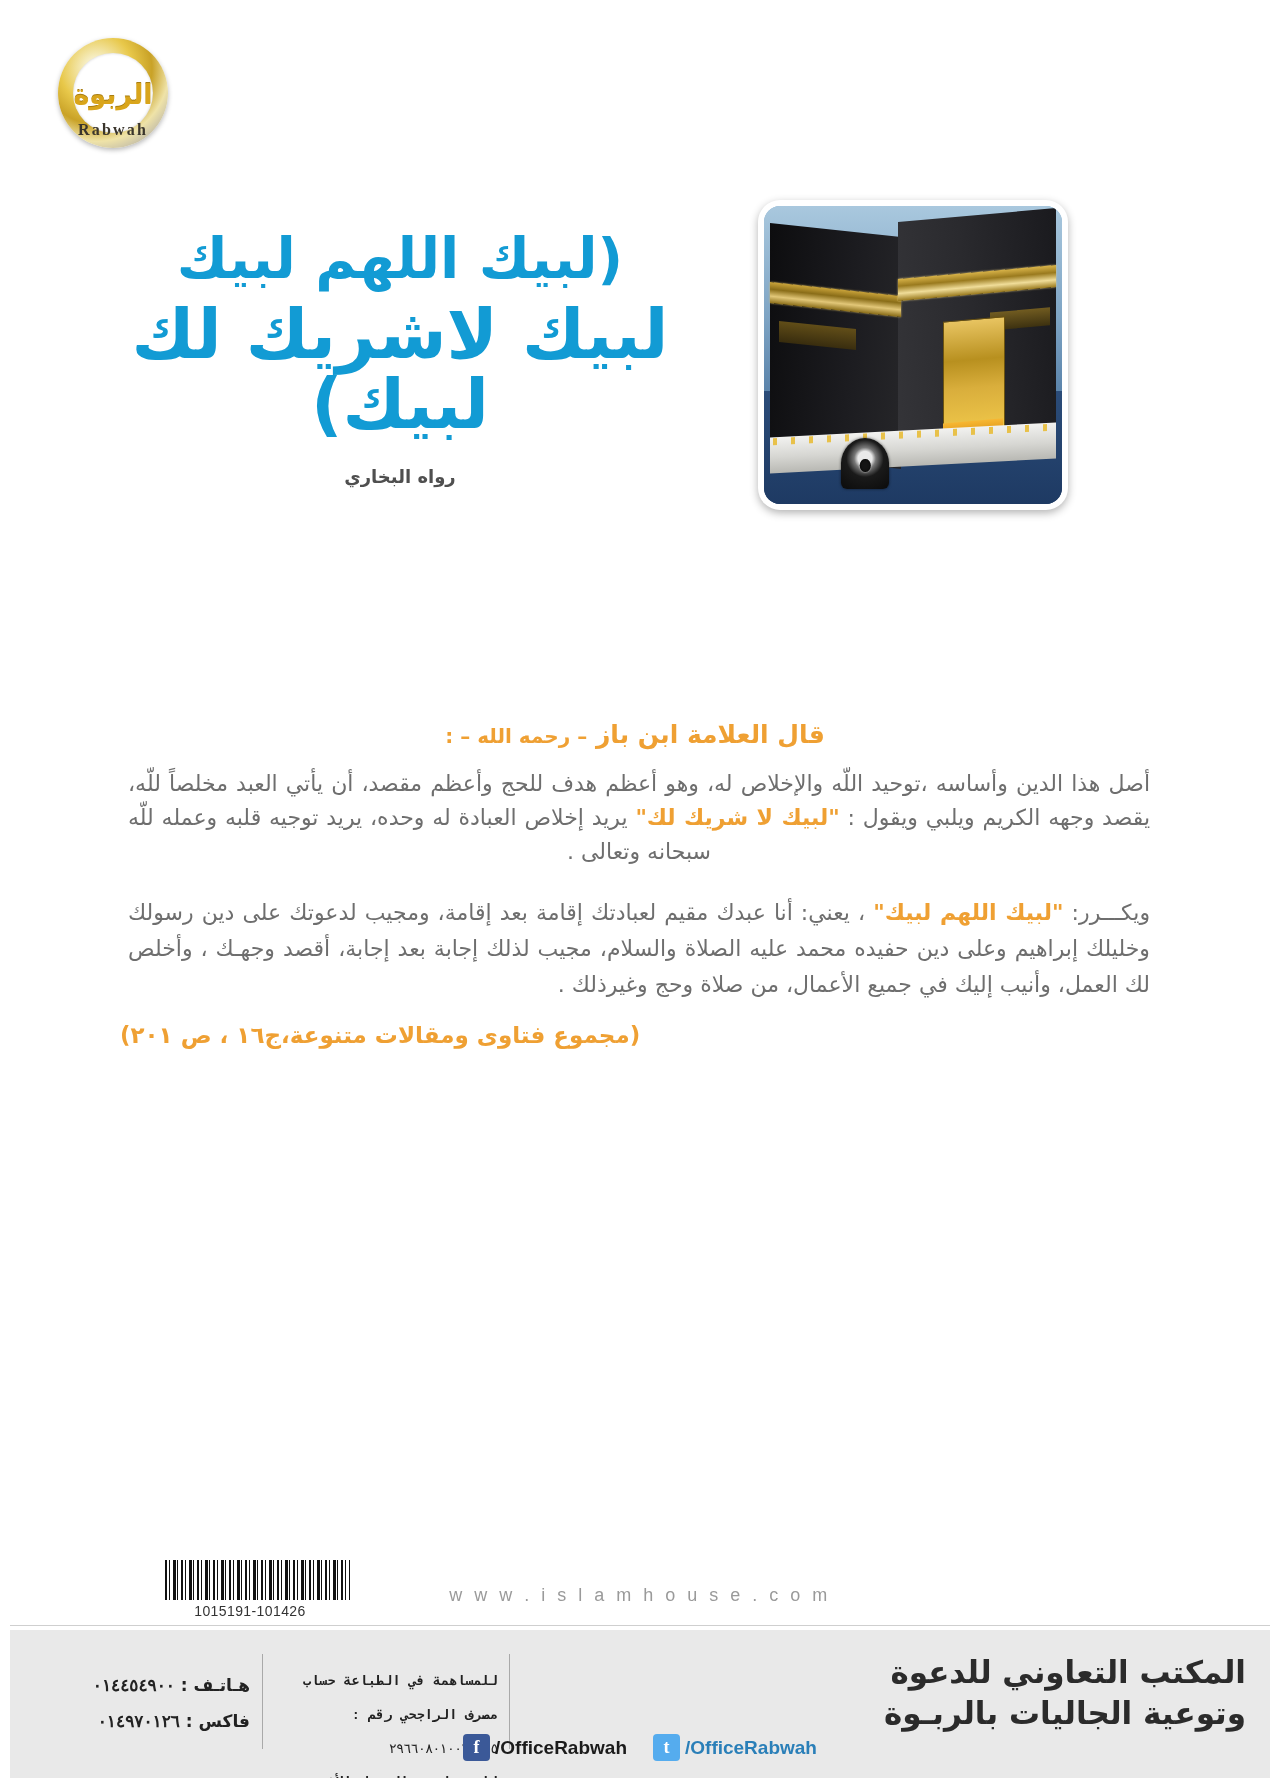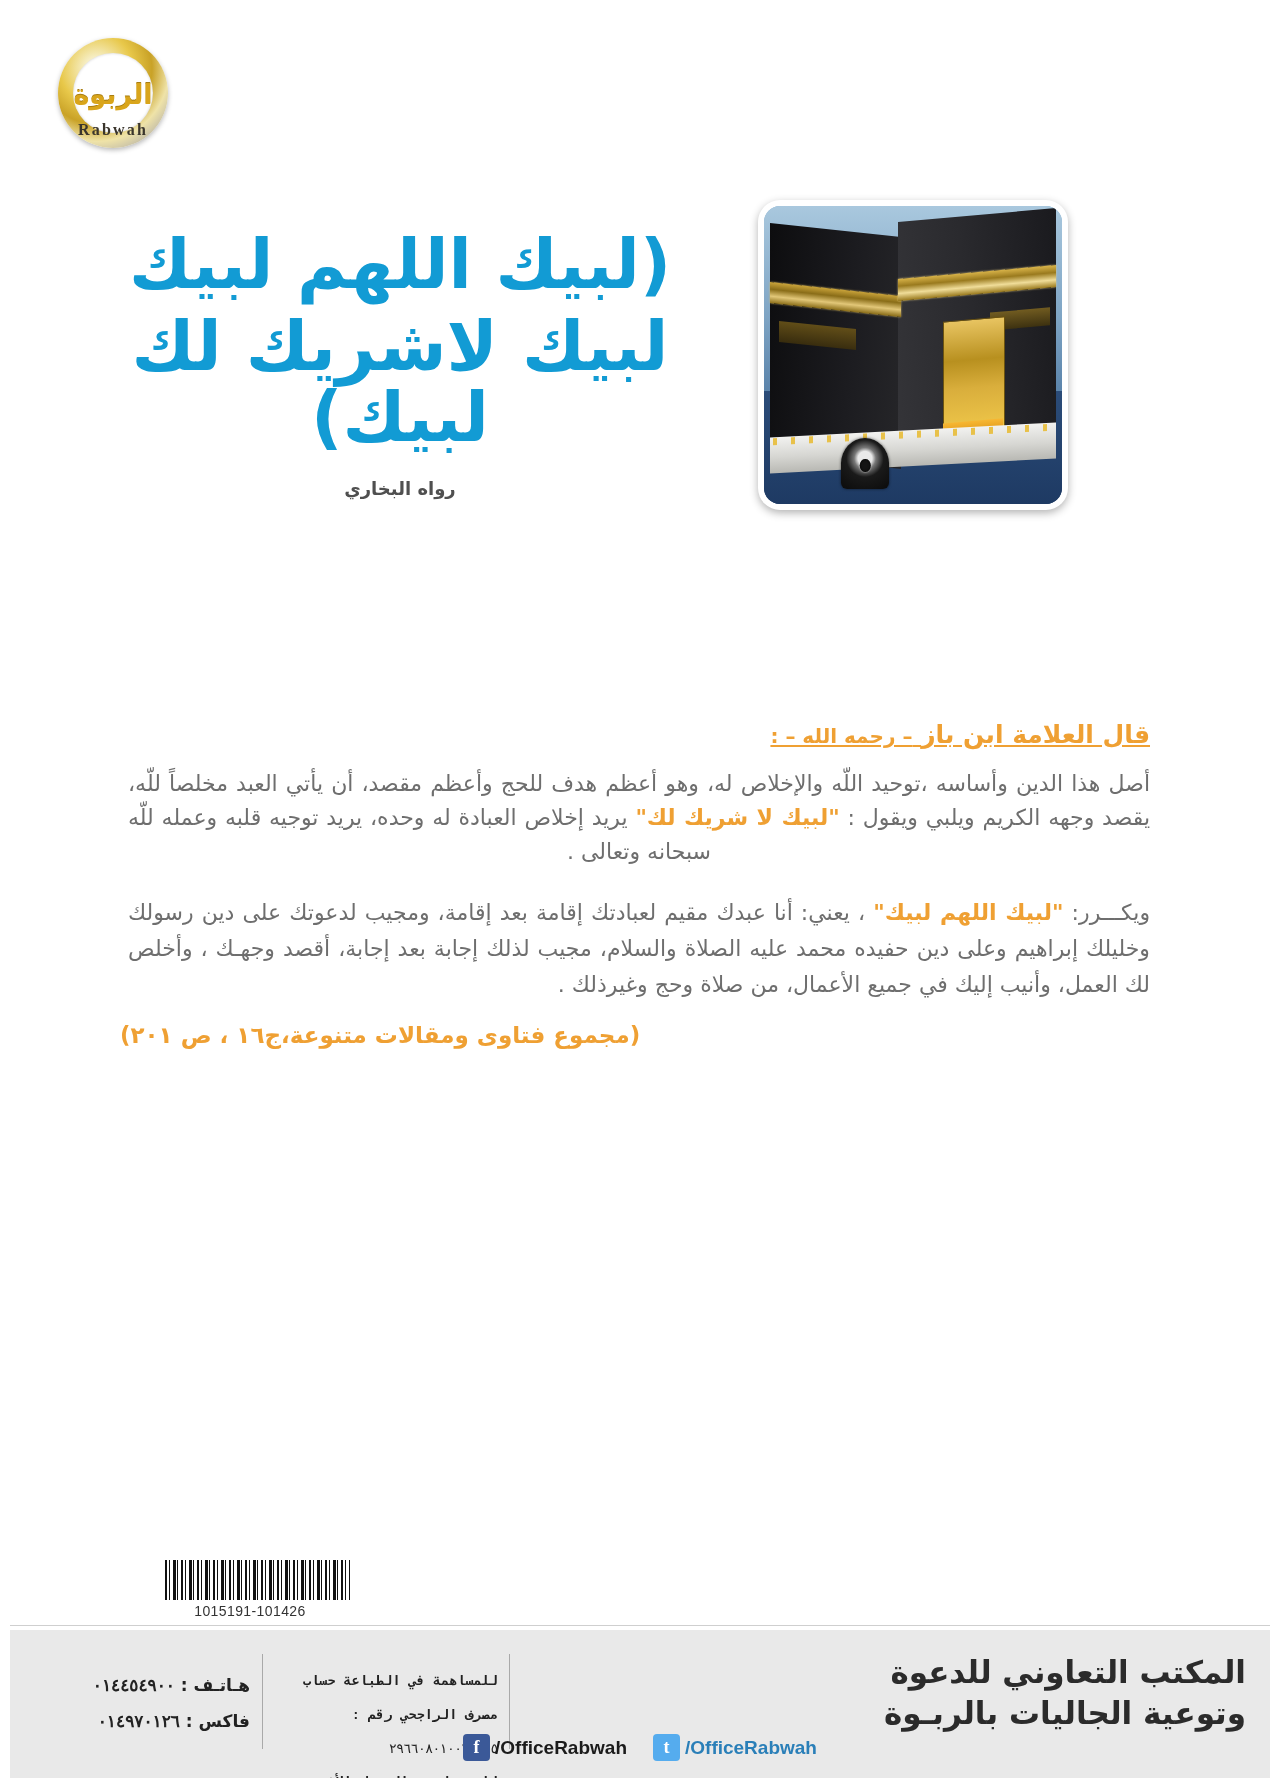--- a/index.html
+++ b/index.html
@@ -41,21 +41,21 @@
   
   .hero{position:absolute;left:0;top:190px;width:1270px;height:350px;}
   .title-area{
     position:absolute;right:560px;left:70px;top:40px;text-align:center;
   }
   .title-l1,.title-l2{
     color:#129bd4;font-weight:700;line-height:1.02;
     font-family:"DejaVu Sans","Liberation Sans",sans-serif;
     letter-spacing:-1px; direction:rtl;
   }
-  .title-l1{font-size:68px;}
+  .title-l1{font-size:56px;}
   .title-l2{font-size:69px;margin-top:12px;}
   .attrib{
     margin-top:26px;text-align:center;
     color:#4f4f4f;font-size:18px;font-weight:600;direction:rtl;
   }
 
   
   .photo{
     position:absolute;left:748px;top:200px;width:310px;height:310px;
     border-radius:22px;background:#fff;
@@ -108,22 +108,22 @@
   .stone{position:absolute;left:26%;bottom:5%;width:16%;height:17%;
      background:radial-gradient(circle at 50% 40%,#e9e9e9 0 18%,#777 28%,#1a1a1a 48%,#0b0b0b 100%);
      border-radius:50% 50% 6px 6px;box-shadow:0 0 3px rgba(0,0,0,.6);}
   .stone-core{position:absolute;left:50%;top:40%;width:22%;height:26%;
      transform:translateX(-50%);border-radius:50%;background:#151515;
      box-shadow:inset 0 0 3px #000,0 0 2px #ddd;}
 
   
   .content{position:absolute;left:120px;right:120px;top:720px;width:1030px;direction:rtl;}
   .speaker{
-    color:#efa033;font-weight:700;font-size:25px;text-align:right;
-    margin:0 0 18px 0;direction:rtl;text-decoration:underline;
+    color:#efa033;font-weight:700;font-size:25px;text-align:center;
+    margin:0 0 18px 0;direction:rtl;
   }
   .speaker .small{font-size:20px;font-weight:700;}
   .para{
     color:#6e6e6e;font-size:22px;line-height:1.55;
     text-align:justify;text-align-last:center;
     margin:0 0 26px 8px;direction:rtl;
   }
   .para.p2{text-align:justify;text-align-last:right;line-height:1.62;}
   .hl{color:#efa033;font-weight:700;}
   .cite{
@@ -240,20 +240,21 @@
     </p>
 
     <div class="cite">(مجموع فتاوى ومقالات متنوعة،ج١٦ ، ص ٢٠١)</div>
   </div>
 
   <div class="barcode-block">
     <div class="barcode"></div>
     <div class="barcode-num">1015191-101426</div>
   </div>
 
+  <div class="weburl">w w w . i s l a m h o u s e . c o m</div>
   <div class="hr-line"></div>
 
   <div class="footer">
     <div class="org">
       <div>المكتب التعاوني للدعوة</div>
       <div>وتوعية الجاليات بالربـوة</div>
     </div>
 
     <div class="vdiv1"></div>
     <div class="vdiv2"></div>

